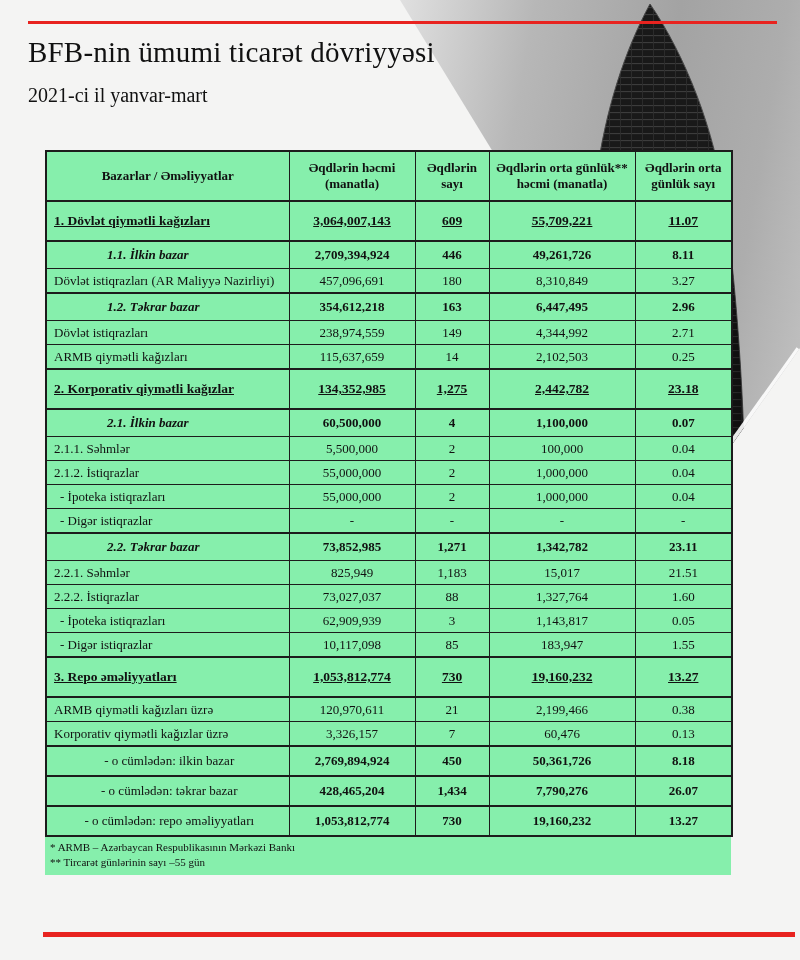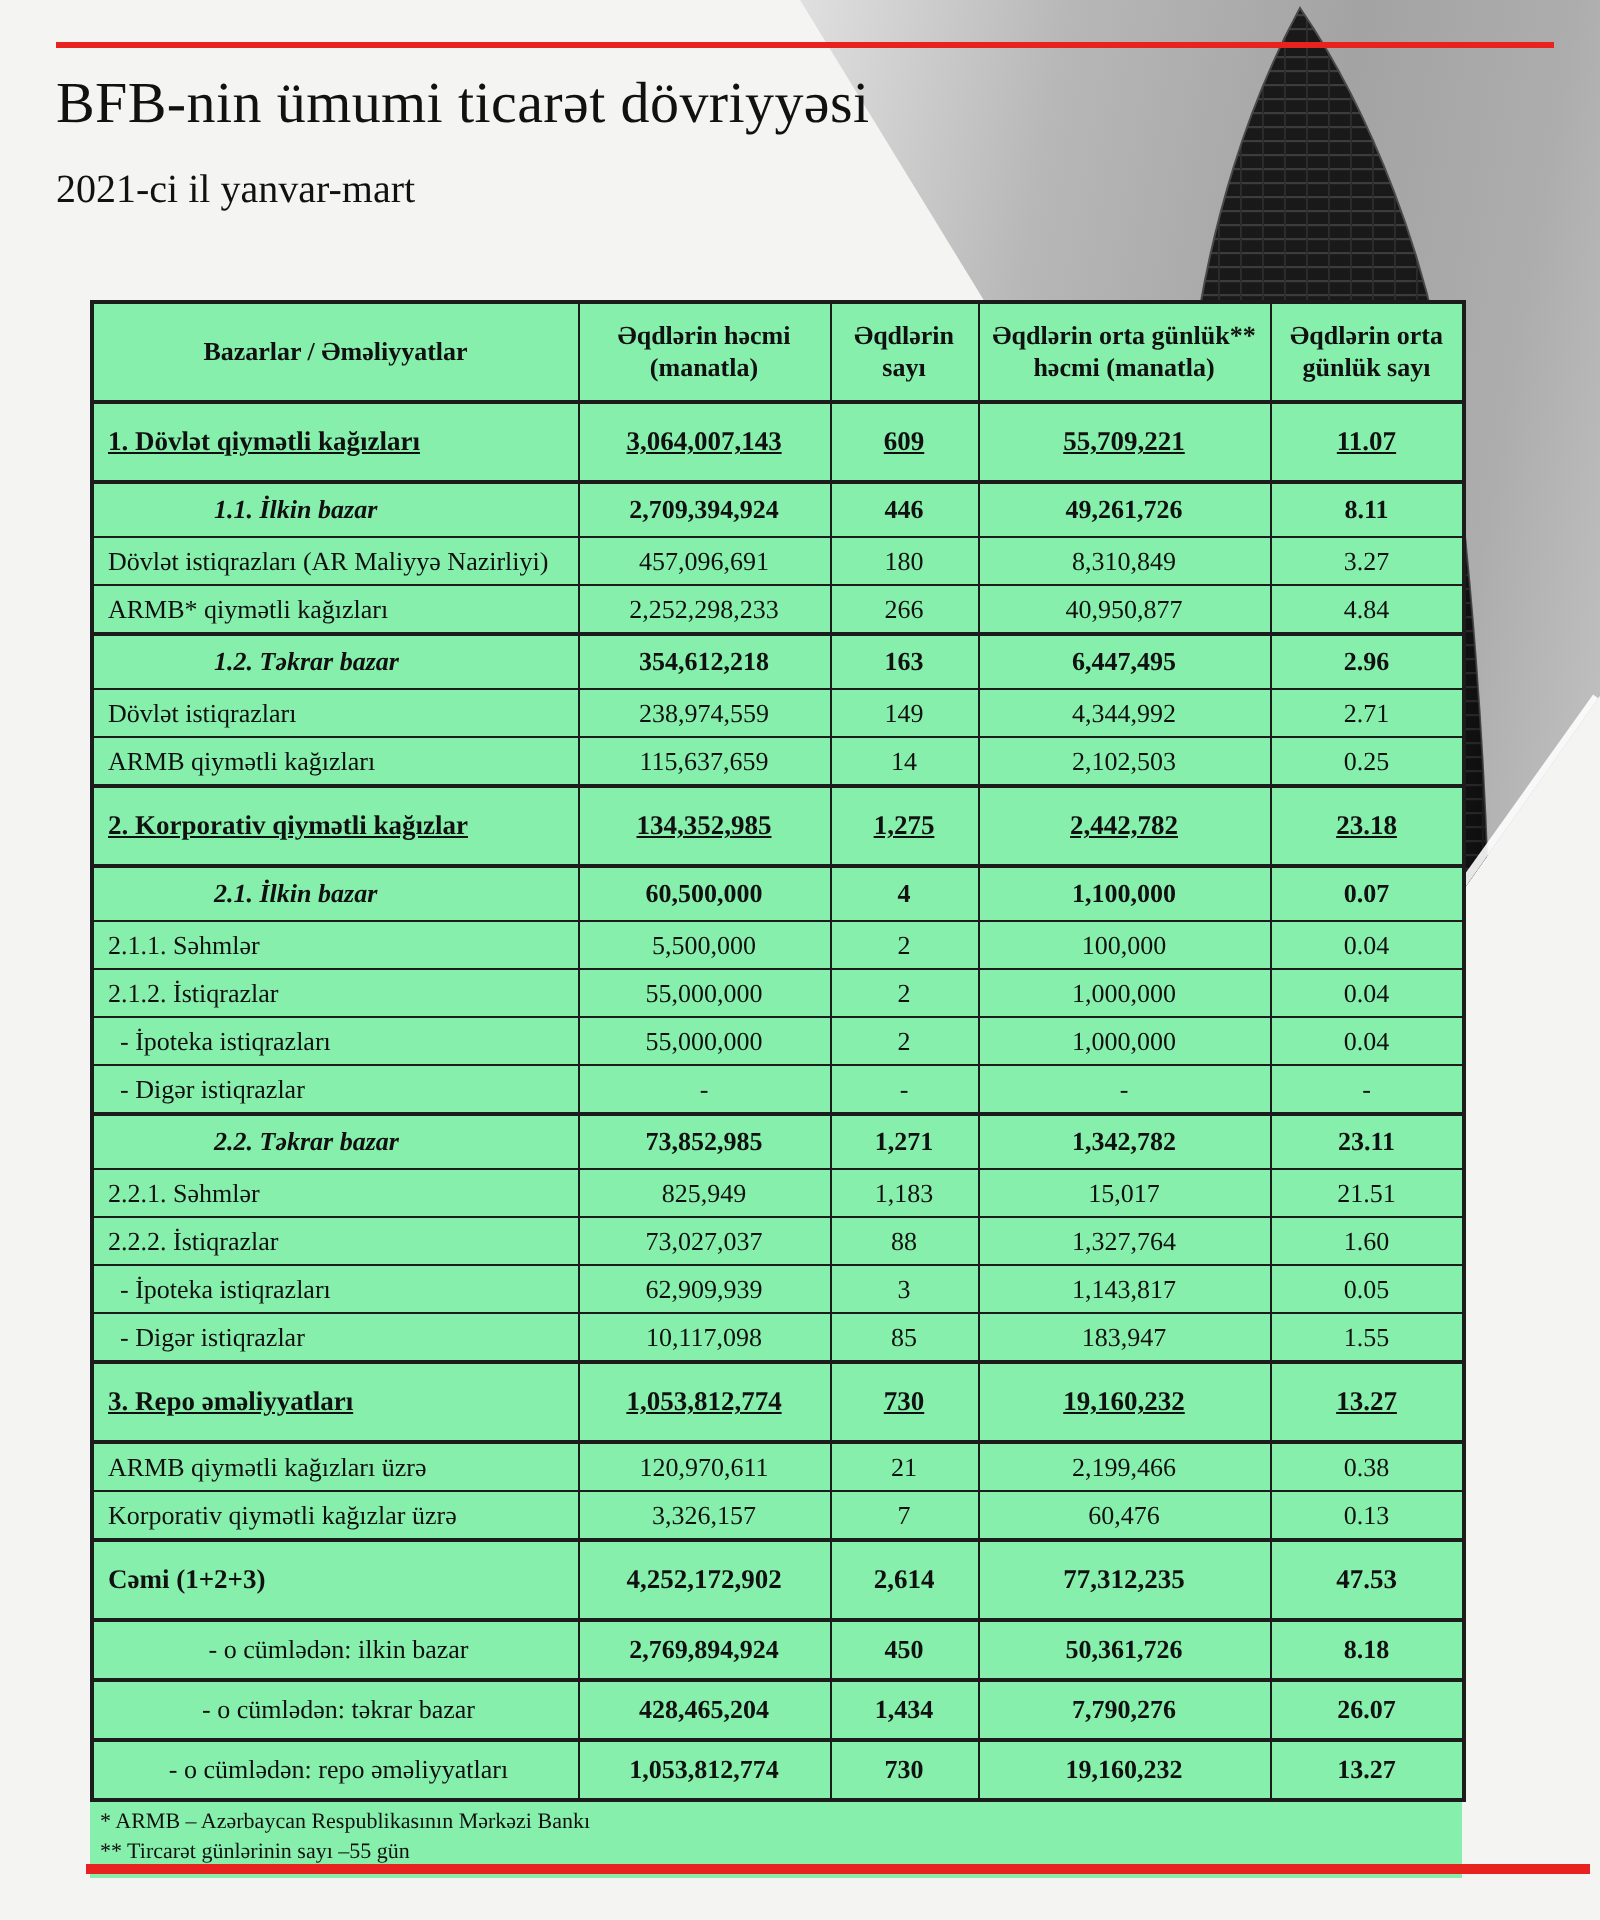--- a/index.html
+++ b/index.html
@@ -158,27 +158,20 @@
             <td class="value-cell">49,261,726</td>
             <td class="value-cell">8.11</td>
           </tr>
           <tr class="normal">
             <td class="label-cell">Dövlət istiqrazları (AR Maliyyə Nazirliyi)</td>
             <td class="value-cell">457,096,691</td>
             <td class="value-cell">180</td>
             <td class="value-cell">8,310,849</td>
             <td class="value-cell">3.27</td>
           </tr>
-          <tr class="normal">
-            <td class="label-cell">ARMB* qiymətli kağızları</td>
-            <td class="value-cell">2,252,298,233</td>
-            <td class="value-cell">266</td>
-            <td class="value-cell">40,950,877</td>
-            <td class="value-cell">4.84</td>
-          </tr>
           <tr class="subsection">
             <td class="label-cell">1.2. Təkrar bazar</td>
             <td class="value-cell">354,612,218</td>
             <td class="value-cell">163</td>
             <td class="value-cell">6,447,495</td>
             <td class="value-cell">2.96</td>
           </tr>
           <tr class="normal">
             <td class="label-cell">Dövlət istiqrazları</td>
             <td class="value-cell">238,974,559</td>
@@ -283,27 +276,20 @@
             <td class="value-cell">21</td>
             <td class="value-cell">2,199,466</td>
             <td class="value-cell">0.38</td>
           </tr>
           <tr class="normal">
             <td class="label-cell">Korporativ qiymətli kağızlar üzrə</td>
             <td class="value-cell">3,326,157</td>
             <td class="value-cell">7</td>
             <td class="value-cell">60,476</td>
             <td class="value-cell">0.13</td>
-          </tr>
-          <tr class="total">
-            <td class="label-cell">Cəmi (1+2+3)</td>
-            <td class="value-cell">4,252,172,902</td>
-            <td class="value-cell">2,614</td>
-            <td class="value-cell">77,312,235</td>
-            <td class="value-cell">47.53</td>
           </tr>
           <tr class="subtotal">
             <td class="label-cell">- o cümlədən: ilkin bazar</td>
             <td class="value-cell">2,769,894,924</td>
             <td class="value-cell">450</td>
             <td class="value-cell">50,361,726</td>
             <td class="value-cell">8.18</td>
           </tr>
           <tr class="subtotal">
             <td class="label-cell">- o cümlədən: təkrar bazar</td>

